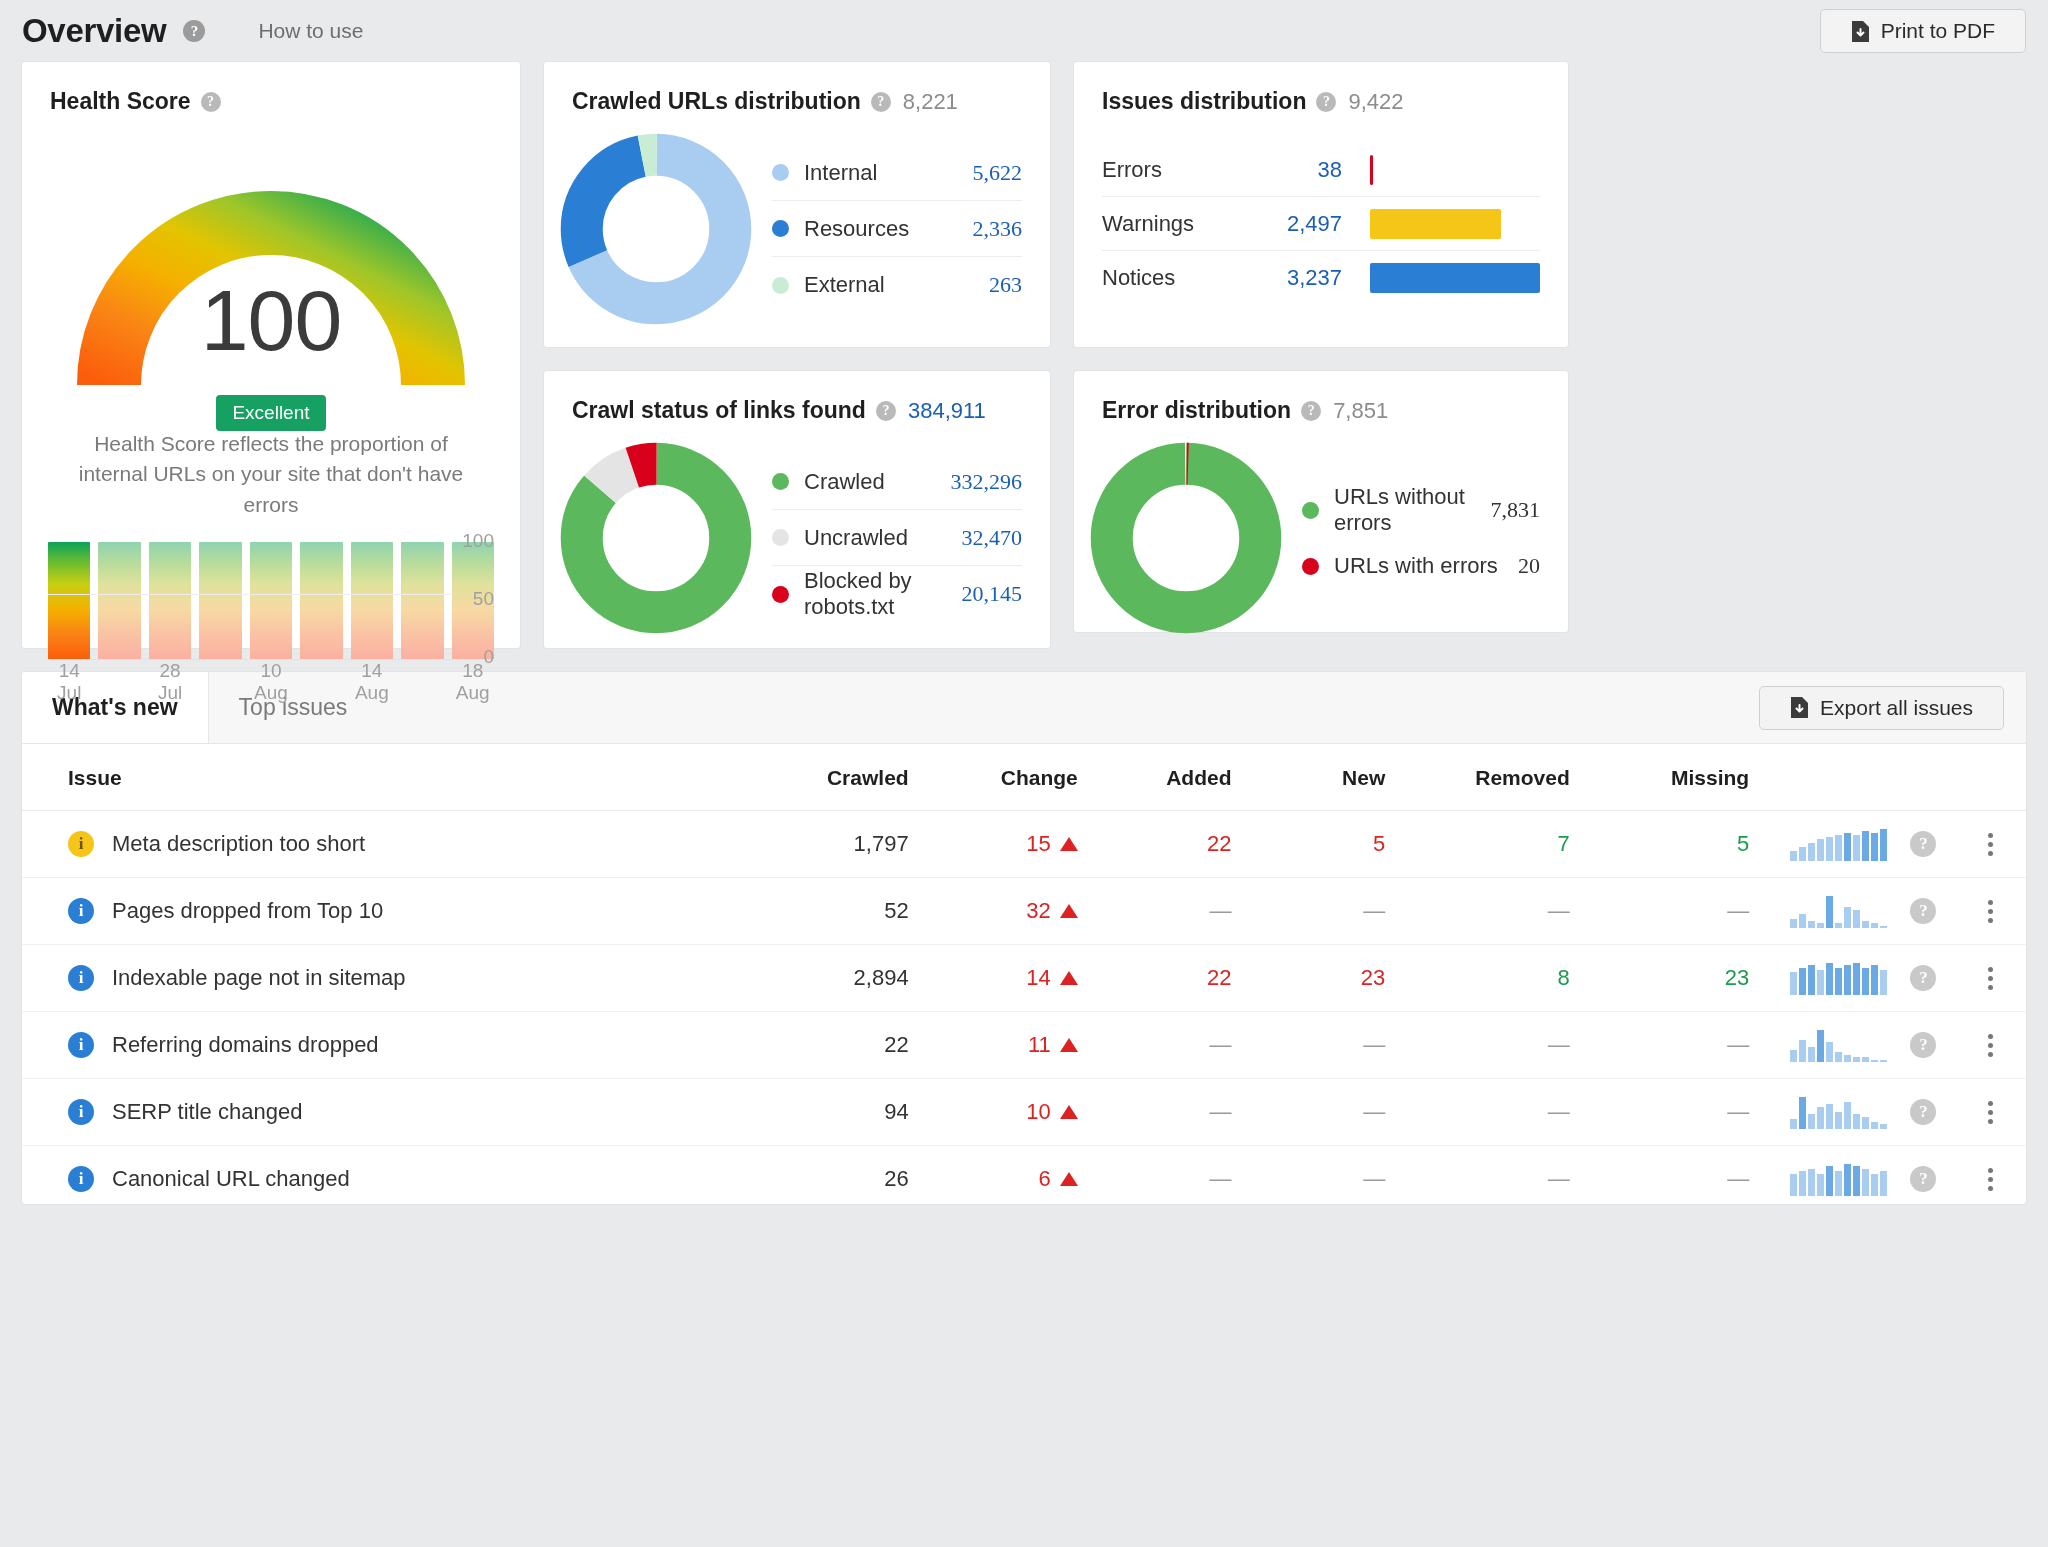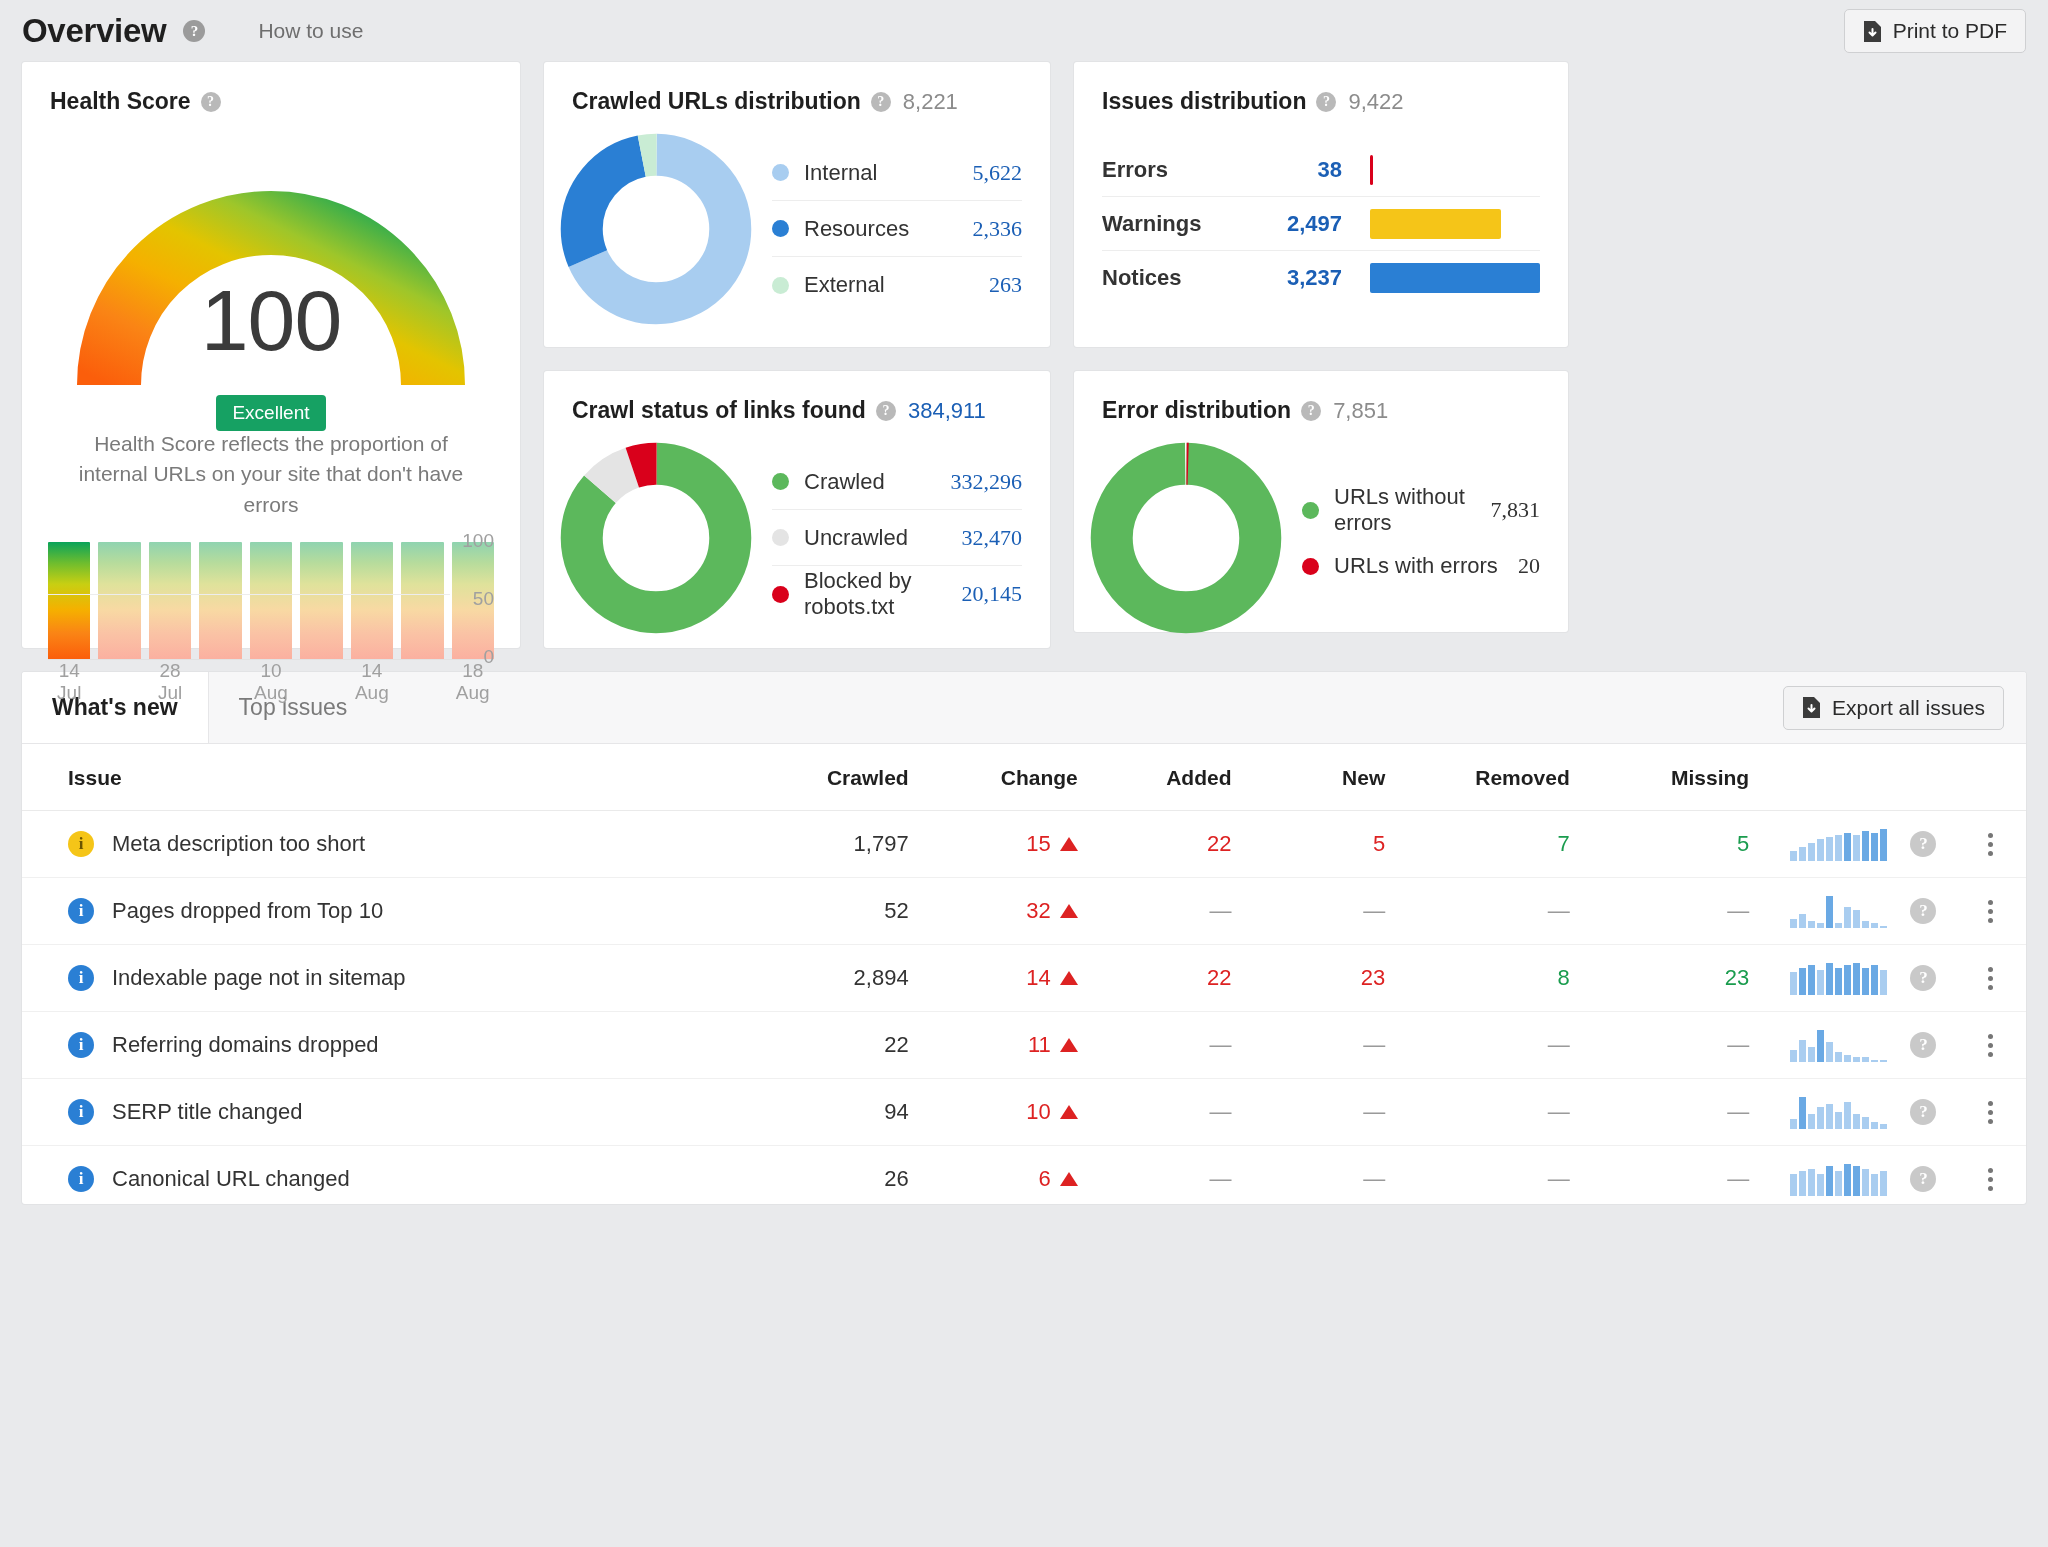--- a/index.html
+++ b/index.html
@@ -25,21 +25,21 @@
     background: #9b9b9b; color: #fff;
     font-size: 15px; font-weight: bold;
     display: inline-flex; align-items: center; justify-content: center;
     margin: 0 9px 0 17px; flex: none; font-family: "Liberation Serif", serif;
   }
   .how-to-use { font-size: 21px; color: #6e6e6e; margin-left: 44px; }
   .spacer { flex: 1; }
   .btn {
     display: inline-flex; align-items: center; gap: 11px;
     background: #f3f3f4; border: 1px solid #cfd0d2; border-radius: 5px;
-    padding: 9px 18px; font-size: 21px; color: #2b2b2b; cursor: pointer;
+    padding: 9px 30px; font-size: 21px; color: #2b2b2b; cursor: pointer;
   }
   .doc-dl-icon { width: 19px; height: 23px; display: block; }
 
   
   .cards {
     display: grid;
     grid-template-columns: 498px 506px 494px;
     grid-template-rows: 285px 277px;
     gap: 24px 24px;
     padding: 0 22px;
@@ -62,21 +62,21 @@
     font-size: 22px;
   }
   .legend-row:last-child { border-bottom: none; }
   .legend-row.noline { border-bottom: none; }
   .swatch { width: 17px; height: 17px; border-radius: 50%; margin-right: 15px; flex: none; }
   .legend-label { color: #333; }
   .legend-val { margin-left: auto; color: #1b5fb5; font-family: Liberation Serif, serif; }
   .legend-val.plain { color: #333; }
 
   
-  .bars { padding: 28px 28px 0 28px; font-weight: bold; }
+  .bars { padding: 28px 28px 0 28px; }
   .bar-row { display: flex; align-items: center; height: 54px; border-bottom: 1px solid #ededed; }
   .bar-row:last-child { border-bottom: none; }
   .bar-name { width: 150px; font-size: 22px; color: #333; }
   .bar-val { width: 90px; text-align: right; font-size: 22px; color: #1b5fb5; }
   .bar-track { flex: 1; margin-left: 28px; height: 30px; position: relative; }
   .bar-fill { height: 30px; border-radius: 2px; }
 
   
   .gauge-wrap { position: relative; width: 100%; display: flex; justify-content: center; margin-top: 18px; }
   .gauge-num {

